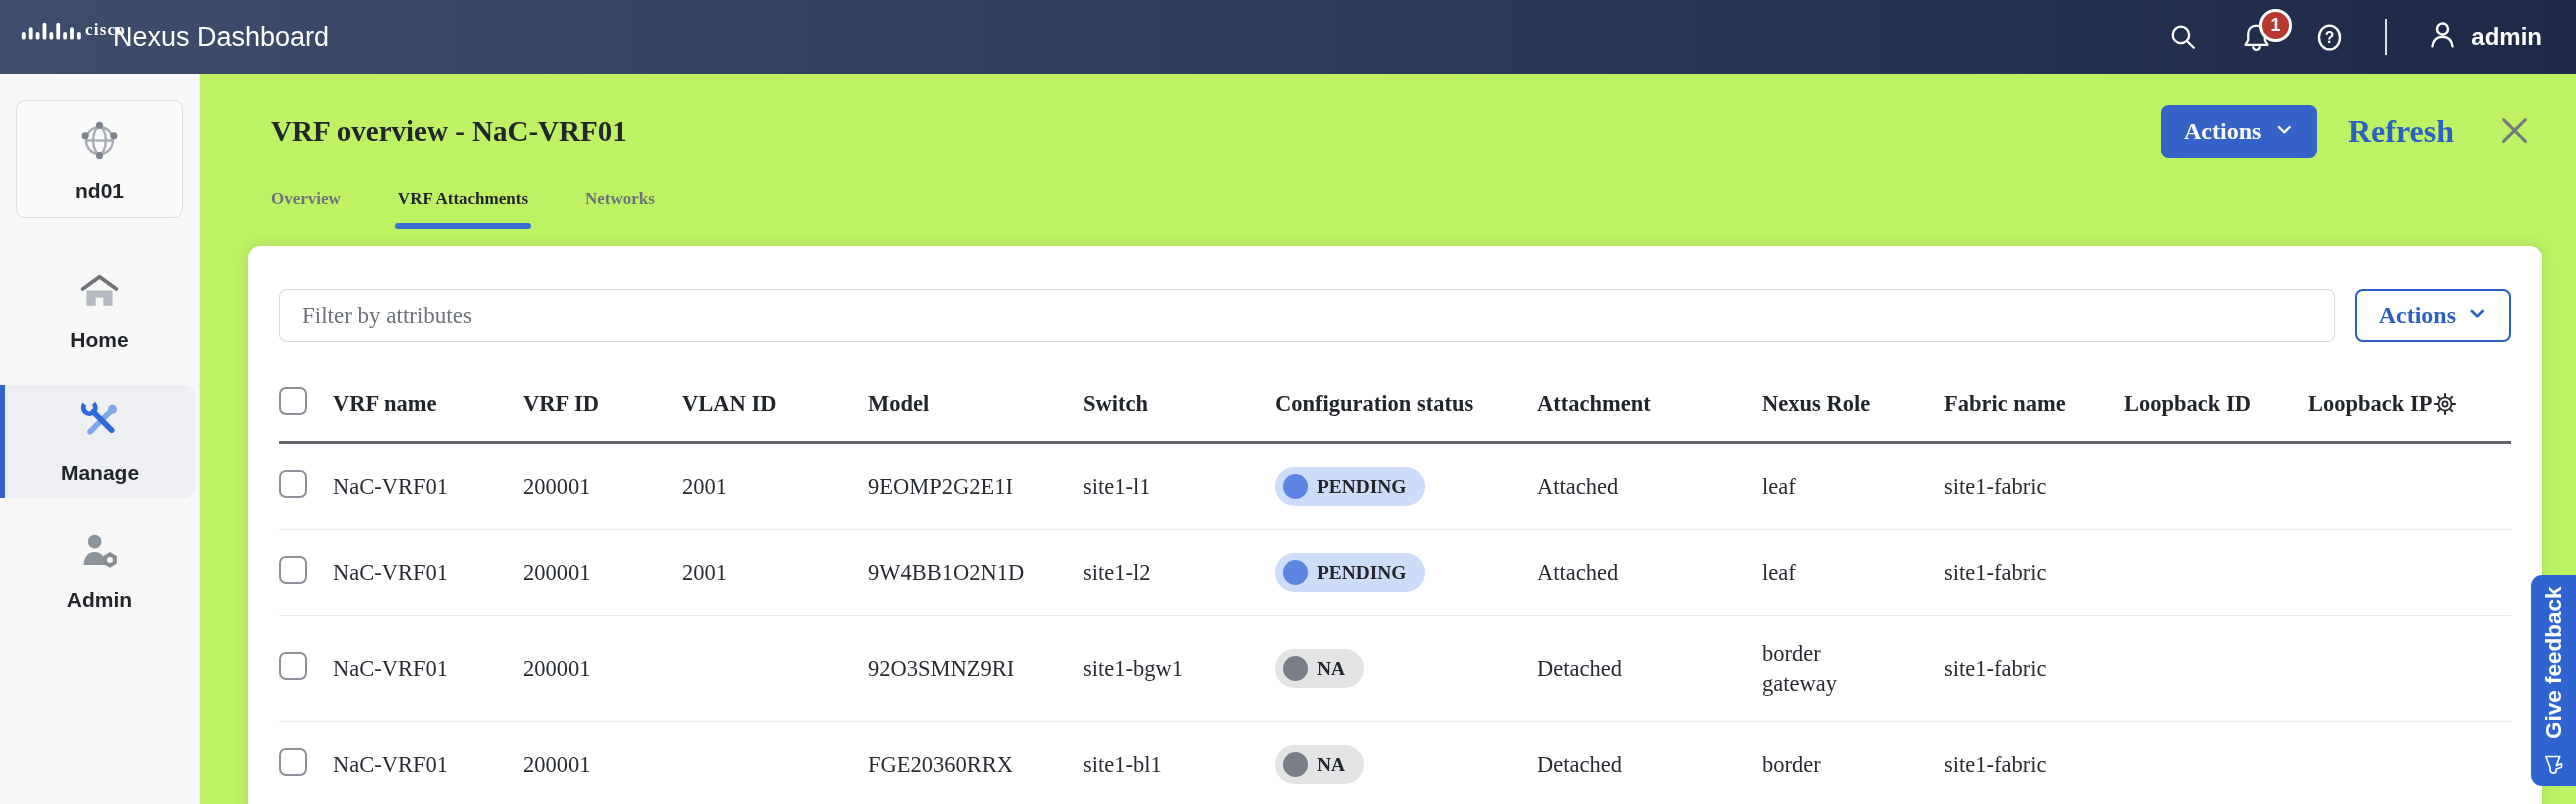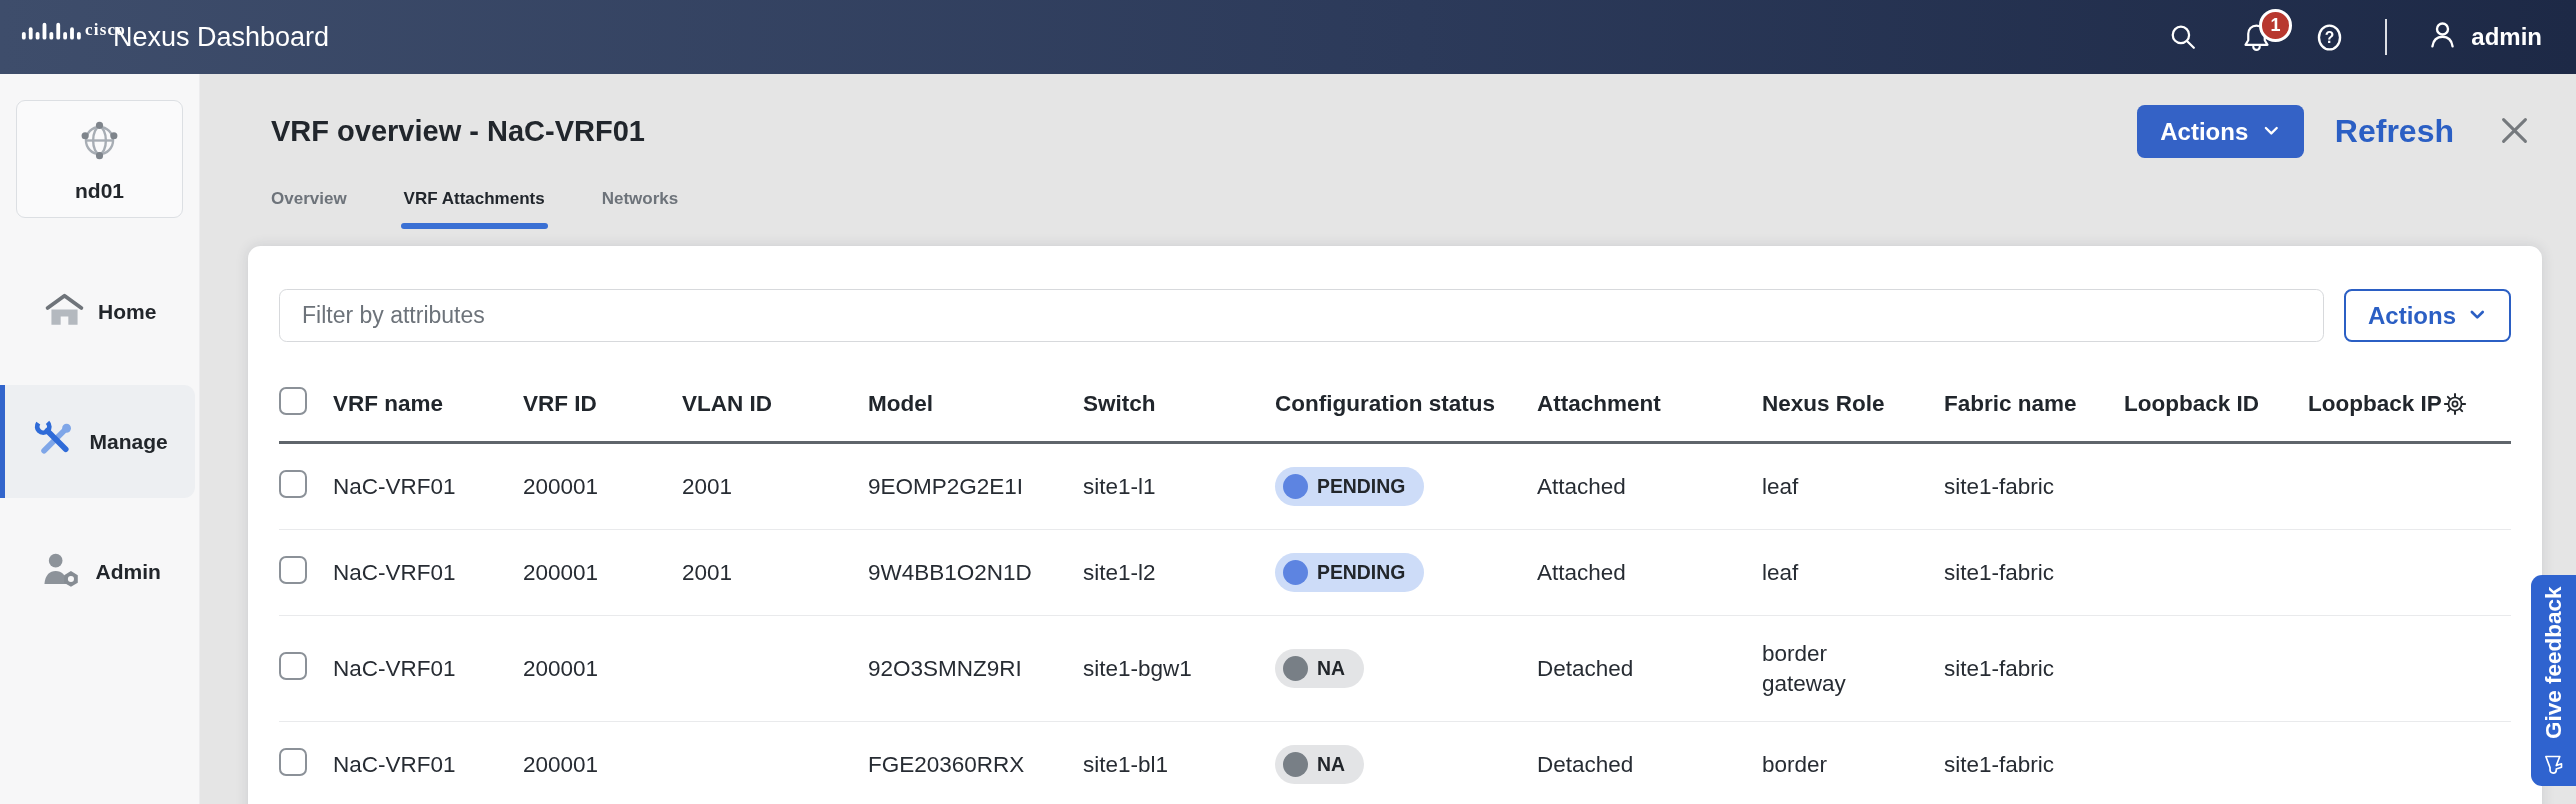--- a/index.html
+++ b/index.html
@@ -25,28 +25,28 @@
 
   
   .sidebar { position:absolute; top:74px; left:0; width:200px; bottom:0; background:#f7f7f8;
     border-right:0.8px solid #ececee; display:flex; flex-direction:column; align-items:center;
     padding-top:26px; z-index:20; }
   .cluster-card { width:167px; height:118px; border:1.5px solid #dcdfe3; border-radius:9px;
     background:#fafafb; display:flex; flex-direction:column; align-items:center; justify-content:center;
     gap:9.3px; cursor:pointer; }
   .cluster-label { font-size:21px; font-weight:700; color:#22262b; }
   .nav { width:100%; margin-top:20px; display:flex; flex-direction:column; }
-  .nav-item { height:113px; margin-top:17px; display:flex; align-items:center;
+  .nav-item { height:113px; margin-top:17px; display:flex; flex-direction:column; align-items:center;
     justify-content:center; gap:12.4px; font-size:21px; font-weight:700; color:#22262b; cursor:pointer;
     width:100%; background:none; border:none; }
   .nav-item.active { background:#edeff2; border-left:5.4px solid #3265cc; border-radius:0 11px 11px 0;
     width:195px; align-self:flex-start; }
 
   
-  .main { position:absolute; left:200px; top:74px; right:0; bottom:0; background:#e5e5e5; }
+  .main { position:absolute; left:200px; top:74px; right:0; bottom:0; background:#bef264;font-family:Liberation Serif, serif; }
   .page-head { display:flex; align-items:center; padding:31px 43px 0 71px; }
   .page-title { font-size:29px; font-weight:700; color:#21262c; }
   .head-actions { margin-left:auto; display:flex; align-items:center; gap:31px; }
   .btn-primary { background:#3462c6; color:#fff; font-weight:700; font-size:24px; border:none;
     border-radius:7.7px; height:53px; padding:0 23px; display:flex; align-items:center; gap:14px;
     cursor:pointer; font-family:inherit; }
   .link-btn { color:#2b5fc4; font-weight:700; font-size:32px; background:none; border:none;
     cursor:pointer; font-family:inherit; }
   .close-btn { background:none; border:none; cursor:pointer; margin-left:11px; padding:0; }
 

